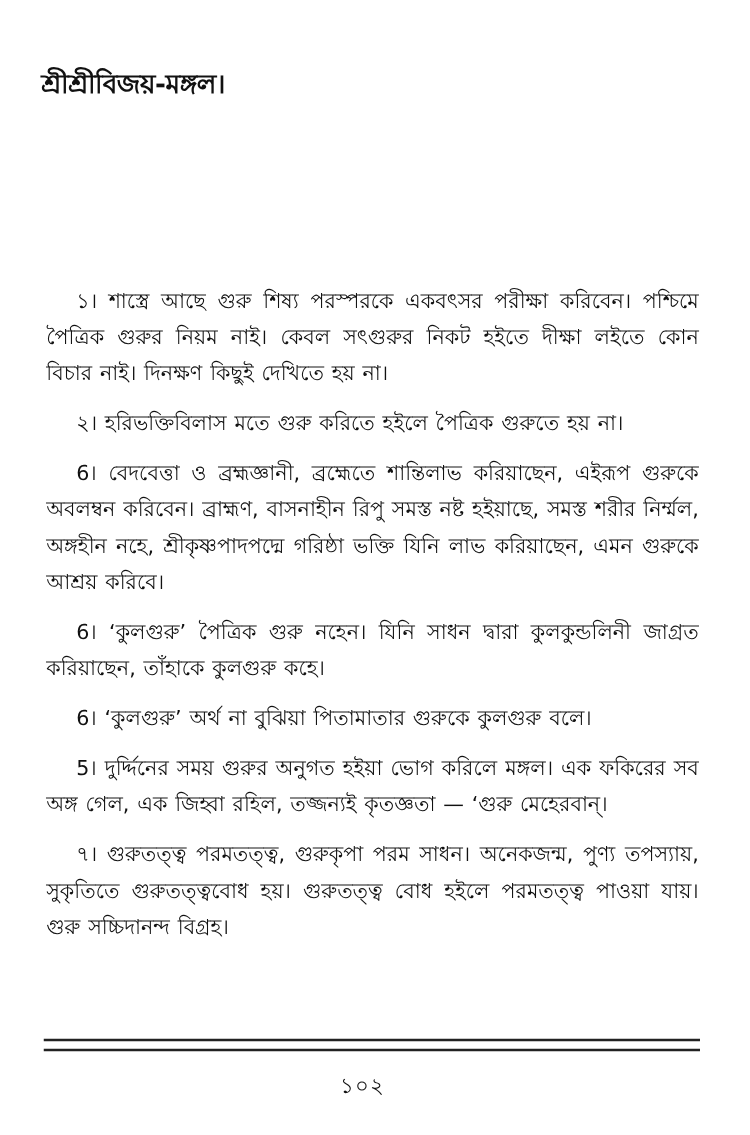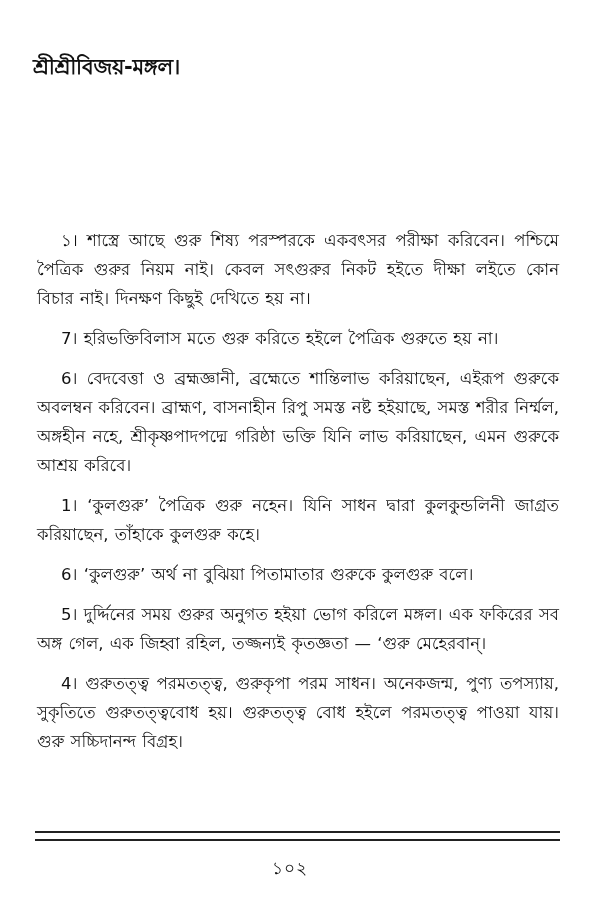--- a/index.html
+++ b/index.html
@@ -85,26 +85,26 @@
 </head>
 <body>
 
 <div class="page">
 
   <div class="running-head">শ্রীশ্রীবিজয়-মঙ্গল।</div>
 
 
   <div class="body">
     <p class="para">১। শাস্ত্রে আছে গুরু শিষ্য পরস্পরকে একবৎসর পরীক্ষা করিবেন। পশ্চিমে পৈত্রিক গুরুর নিয়ম নাই। কেবল সৎগুরুর  নিকট হইতে দীক্ষা লইতে কোন বিচার নাই। দিনক্ষণ কিছুই দেখিতে হয় না।</p>
-    <p class="para">7। হরিভক্তিবিলাস মতে গুরু করিতে হইলে পৈত্রিক গুরুতে হয় না।</p>
+    <p class="para">২। হরিভক্তিবিলাস মতে গুরু করিতে হইলে পৈত্রিক গুরুতে হয় না।</p>
     <p class="para">6। বেদবেত্তা ও ব্রহ্মজ্ঞানী, ব্রহ্মেতে শান্তিলাভ করিয়াছেন, এইরূপ গুরুকে অবলম্বন করিবেন। ব্রাহ্মণ, বাসনাহীন রিপু সমস্ত নষ্ট হইয়াছে, সমস্ত শরীর নির্ম্মল, অঙ্গহীন নহে, শ্রীকৃষ্ণপাদপদ্মে গরিষ্ঠা ভক্তি যিনি লাভ করিয়াছেন, এমন গুরুকে আশ্রয় করিবে।</p>
-    <p class="para">1। ‘কুলগুরু’ পৈত্রিক গুরু নহেন। যিনি সাধন দ্বারা কুলকুন্ডলিনী জাগ্রত করিয়াছেন, তাঁহাকে কুলগুরু কহে।</p>
+    <p class="para">6। ‘কুলগুরু’ পৈত্রিক গুরু নহেন। যিনি সাধন দ্বারা কুলকুন্ডলিনী জাগ্রত করিয়াছেন, তাঁহাকে কুলগুরু কহে।</p>
     <p class="para">6। ‘কুলগুরু’ অর্থ না বুঝিয়া পিতামাতার গুরুকে কুলগুরু বলে।</p>
     <p class="para">5। দুর্দ্দিনের সময় গুরুর অনুগত হইয়া ভোগ করিলে মঙ্গল। এক ফকিরের সব অঙ্গ গেল, এক জিহ্বা রহিল, তজ্জন্যই কৃতজ্ঞতা — ‘গুরু মেহেরবান্।</p>
-    <p class="para">4। গুরুতত্ত্ব পরমতত্ত্ব, গুরুকৃপা পরম সাধন। অনেকজন্ম, পুণ্য তপস্যায়, সুকৃতিতে গুরুতত্ত্ববোধ হয়। গুরুতত্ত্ব বোধ হইলে পরমতত্ত্ব পাওয়া যায়। গুরু সচ্চিদানন্দ বিগ্রহ।</p>
+    <p class="para">৭। গুরুতত্ত্ব পরমতত্ত্ব, গুরুকৃপা পরম সাধন। অনেকজন্ম, পুণ্য তপস্যায়, সুকৃতিতে গুরুতত্ত্ববোধ হয়। গুরুতত্ত্ব বোধ হইলে পরমতত্ত্ব পাওয়া যায়। গুরু সচ্চিদানন্দ বিগ্রহ।</p>
   </div>
 
   <div class="rule top"></div>
   <div class="rule bottom"></div>
 
   <div class="page-number">১০২</div>
 
 </div>
 
 </body></html>

